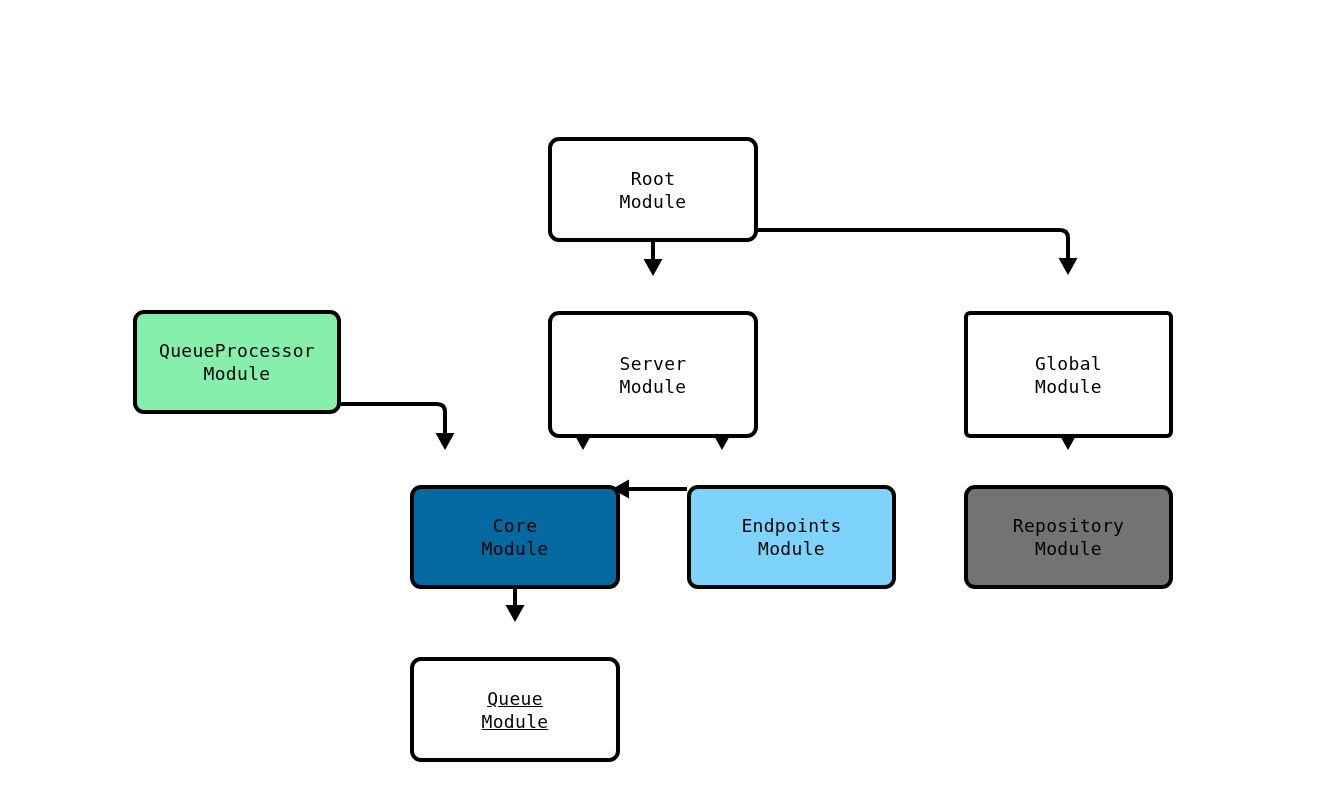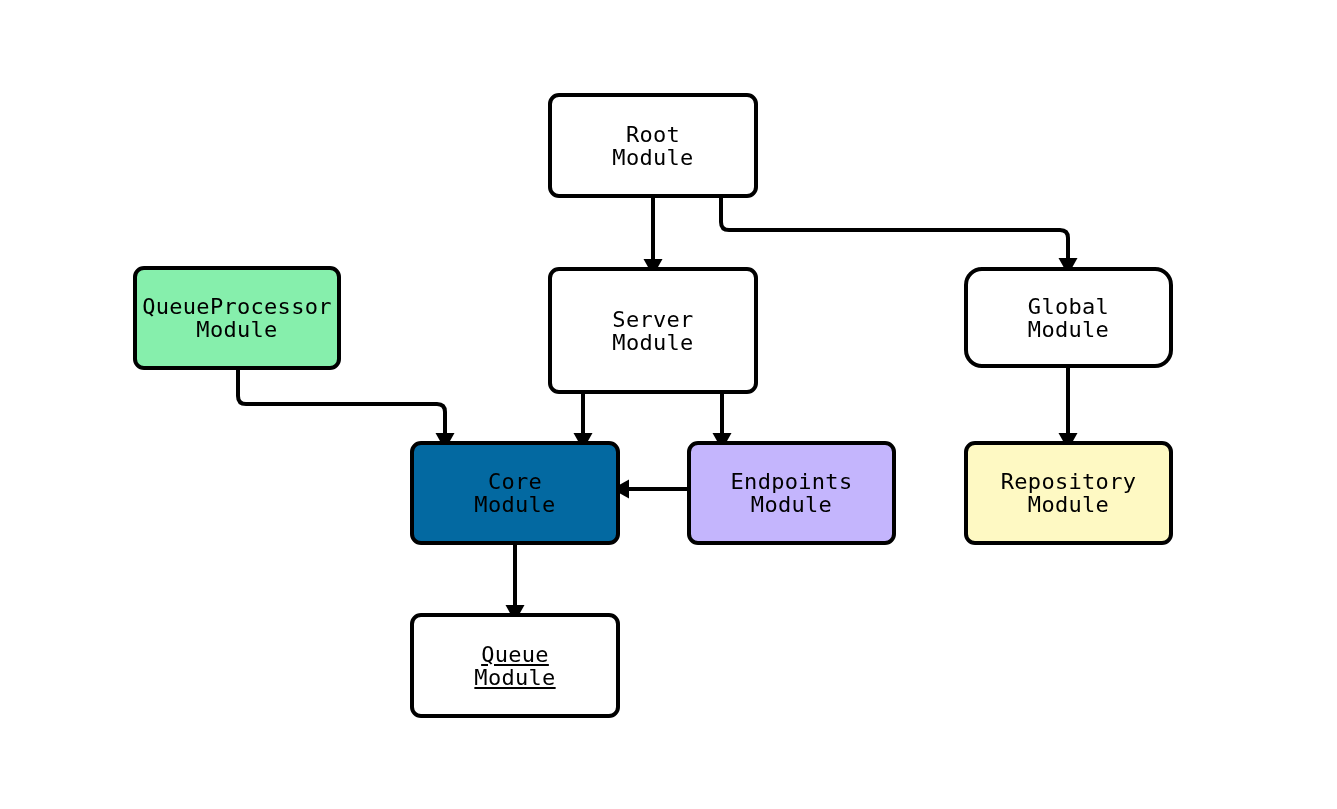--- a/index.html
+++ b/index.html
@@ -35,24 +35,25 @@
     box-sizing: border-box;
     background: #ffffff;
     border: 4px solid #000000;
     border-radius: 11px;
     display: flex;
     flex-direction: column;
     align-items: center;
     justify-content: center;
     text-align: center;
     color: #000000;
-    font-size: 22px;
+    font-size: 18px;
     line-height: 23px;
     letter-spacing: 0.3px;
     font-weight: 400;
+    margin-top: 44px;
   }
   .node-line {
     display: block;
     white-space: pre;
   }
 </style>
 </head>
 <body>
 
 <div id="diagram-canvas">
@@ -95,33 +96,33 @@
       <span class="node-line">Module</span>
     </div>
     <div class="node" style="left: 133px; top: 266px; width: 208px; height: 104px; background: #86efac; border-color: rgb(0, 0, 0); border-width: 4px; border-radius: 11px;">
       <span class="node-line">QueueProcessor</span>
       <span class="node-line">Module</span>
     </div>
     <div class="node" style="left: 548px; top: 267px; width: 210px; height: 127px; background: rgb(255, 255, 255); border-color: rgb(0, 0, 0); border-width: 4px; border-radius: 11px;">
       <span class="node-line">Server</span>
       <span class="node-line">Module</span>
     </div>
-    <div class="node" style="left: 964px; top: 267px; width: 209px; height: 101px; background: rgb(255, 255, 255); border-color: rgb(0, 0, 0); border-width: 4px; border-radius: 18px;">
+    <div class="node" style="left: 964px; top: 267px; width: 209px; height: 127px; background: rgb(255, 255, 255); border-color: rgb(0, 0, 0); border-width: 4px; border-radius: 6px;">
       <span class="node-line">Global</span>
       <span class="node-line">Module</span>
     </div>
     <div class="node" style="left: 410px; top: 441px; width: 210px; height: 104px; background: #0369a1; border-color: rgb(0, 0, 0); border-width: 4px; border-radius: 11px;">
       <span class="node-line">Core</span>
       <span class="node-line">Module</span>
     </div>
-    <div class="node" style="left: 687px; top: 441px; width: 209px; height: 104px; background: #c4b5fd; border-color: rgb(0, 0, 0); border-width: 4px; border-radius: 11px;">
+    <div class="node" style="left: 687px; top: 441px; width: 209px; height: 104px; background: #7dd3fc; border-color: rgb(0, 0, 0); border-width: 4px; border-radius: 11px;">
       <span class="node-line">Endpoints</span>
       <span class="node-line">Module</span>
     </div>
-    <div class="node" style="left: 964px; top: 441px; width: 209px; height: 104px; background: #fef9c3; border-color: rgb(0, 0, 0); border-width: 4px; border-radius: 11px;">
+    <div class="node" style="left: 964px; top: 441px; width: 209px; height: 104px; background: #737373; border-color: rgb(0, 0, 0); border-width: 4px; border-radius: 11px;">
       <span class="node-line">Repository</span>
       <span class="node-line">Module</span>
     </div>
     <div class="node" style="left: 410px; top: 613px; width: 210px; height: 105px; background: rgb(255, 255, 255); border-color: rgb(0, 0, 0); border-width: 4px; border-radius: 11px; text-decoration: underline;">
       <span class="node-line">Queue</span>
       <span class="node-line">Module</span>
     </div>
   </div>
 
 </body></html>

